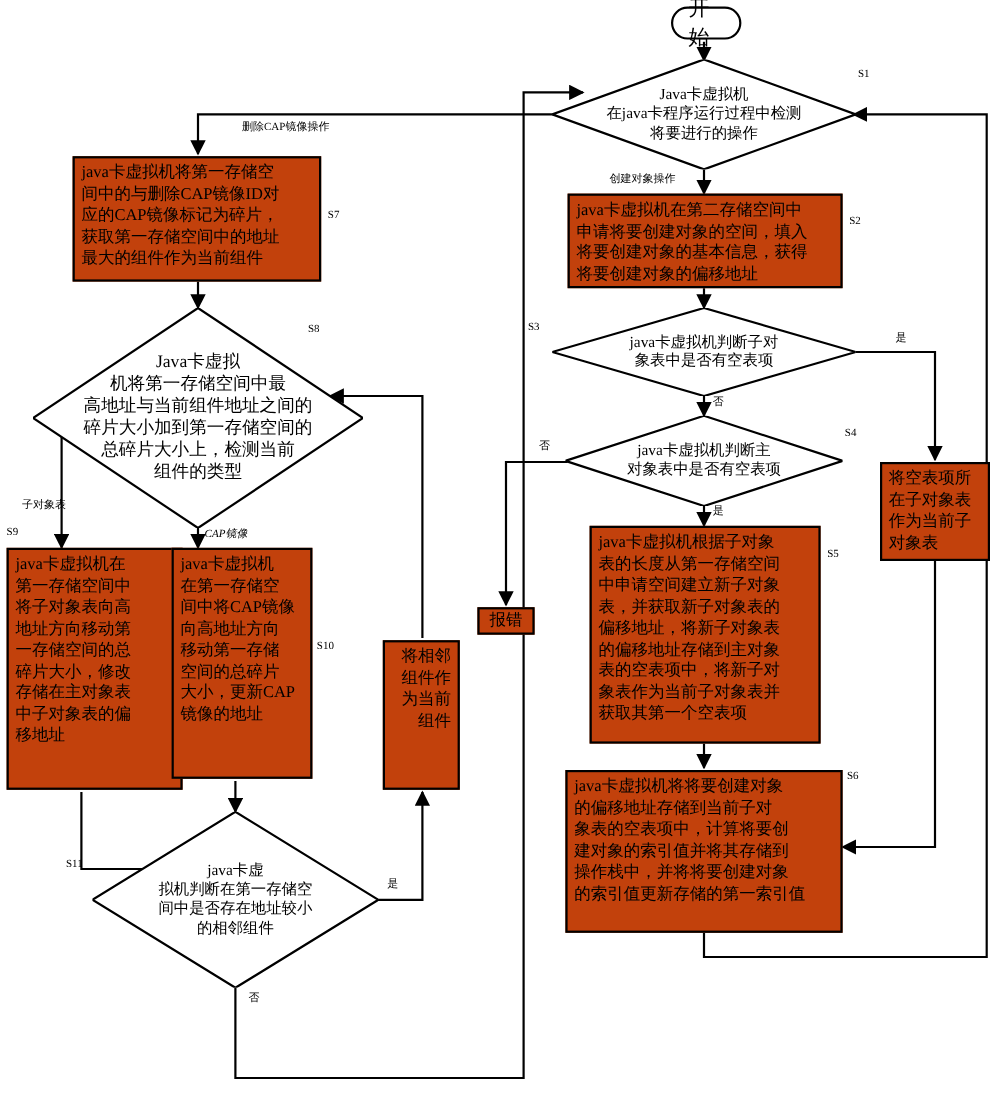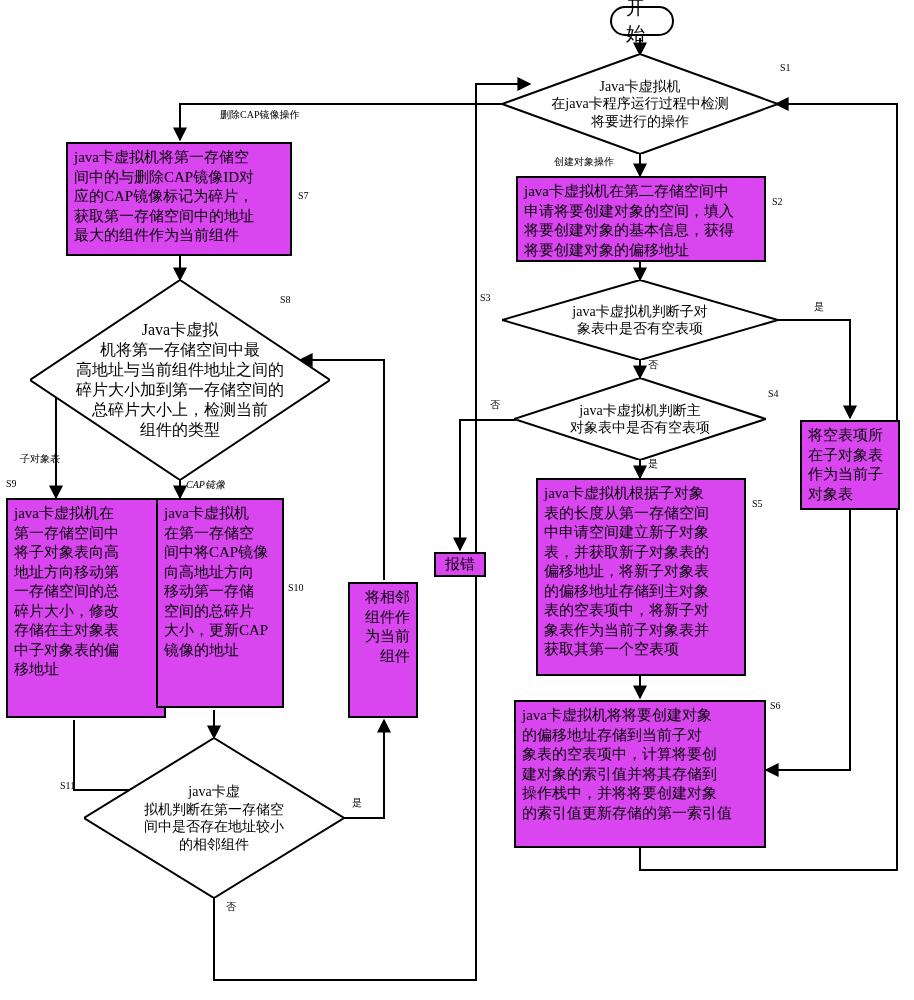--- a/index.html
+++ b/index.html
@@ -13,21 +13,21 @@
     position: relative;
   }
   .canvas {
     position: relative;
     width: 914px;
     height: 1000px;
   }
   .box {
     position: absolute;
     border: 2px solid #000;
-    background: #d946ef;
+    background: #c2410c;
     font-size: 15px;
     line-height: 1.3;
     padding: 4px 6px;
     text-align: left;
   }
   .box.center { text-align: center; }
   .terminator {
     position: absolute;
     border: 2px solid #000;
     border-radius: 50px;

